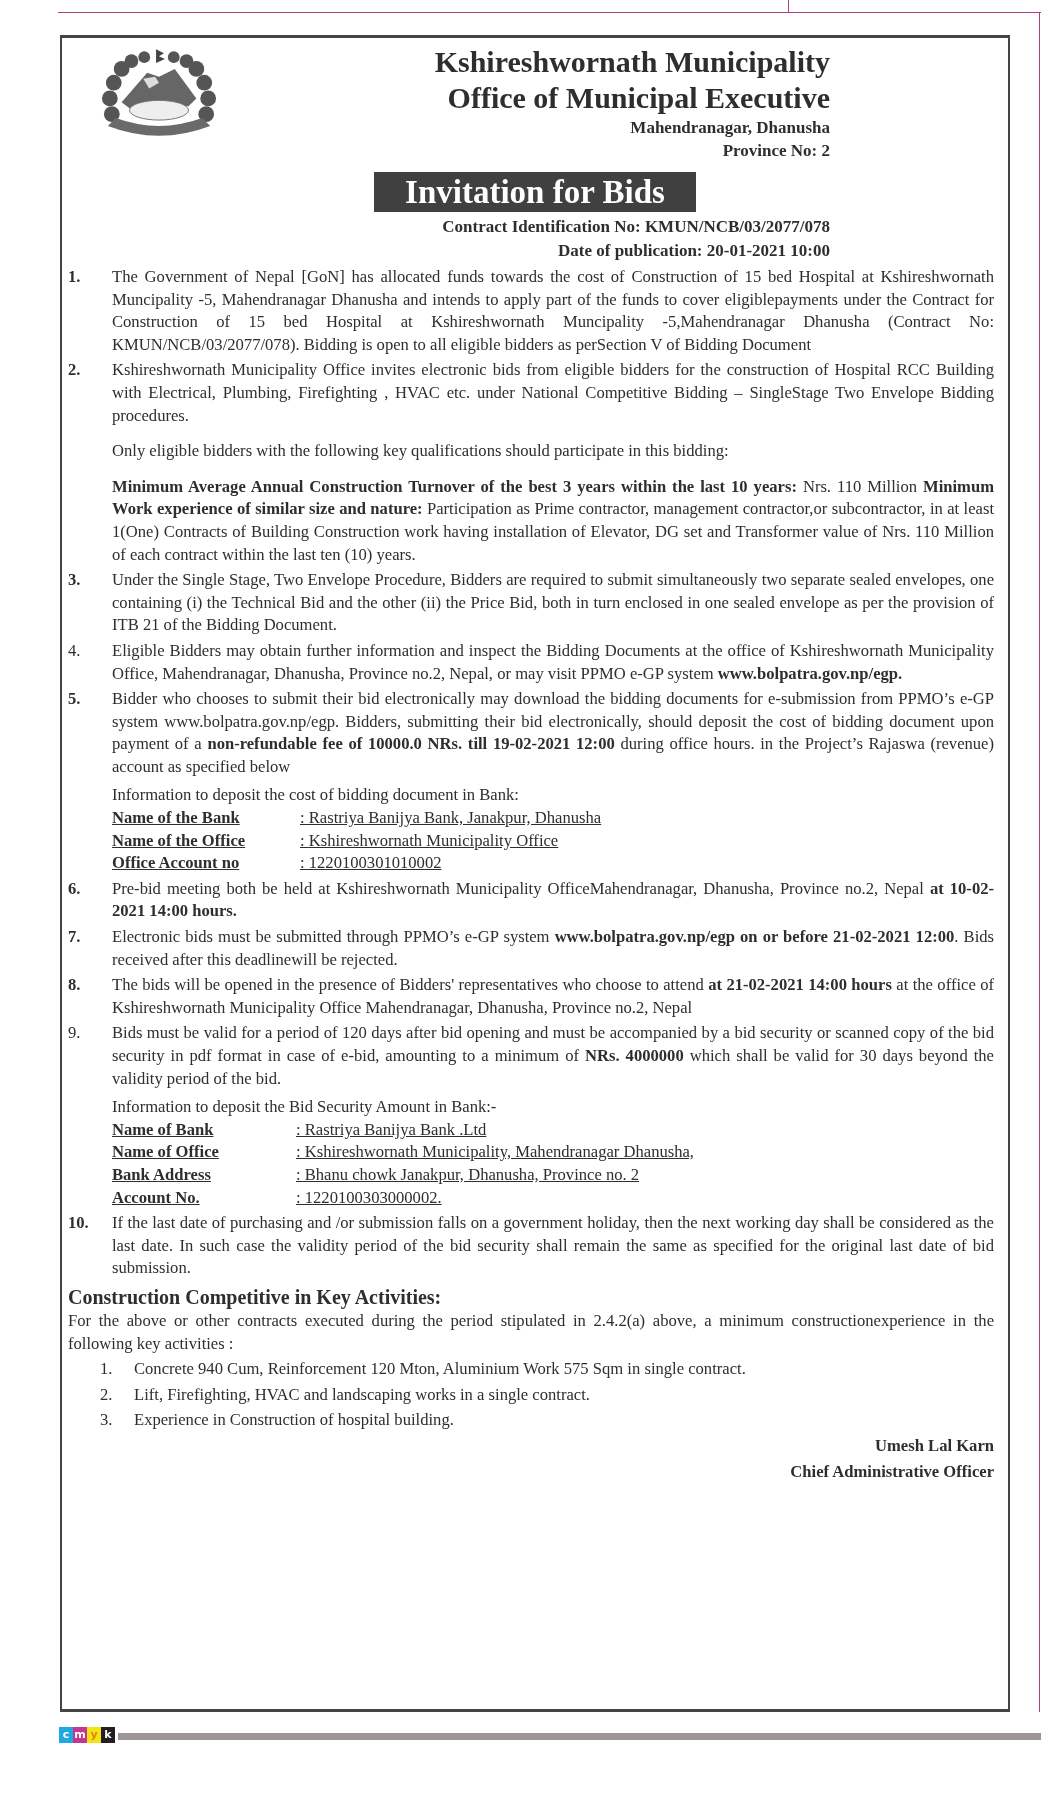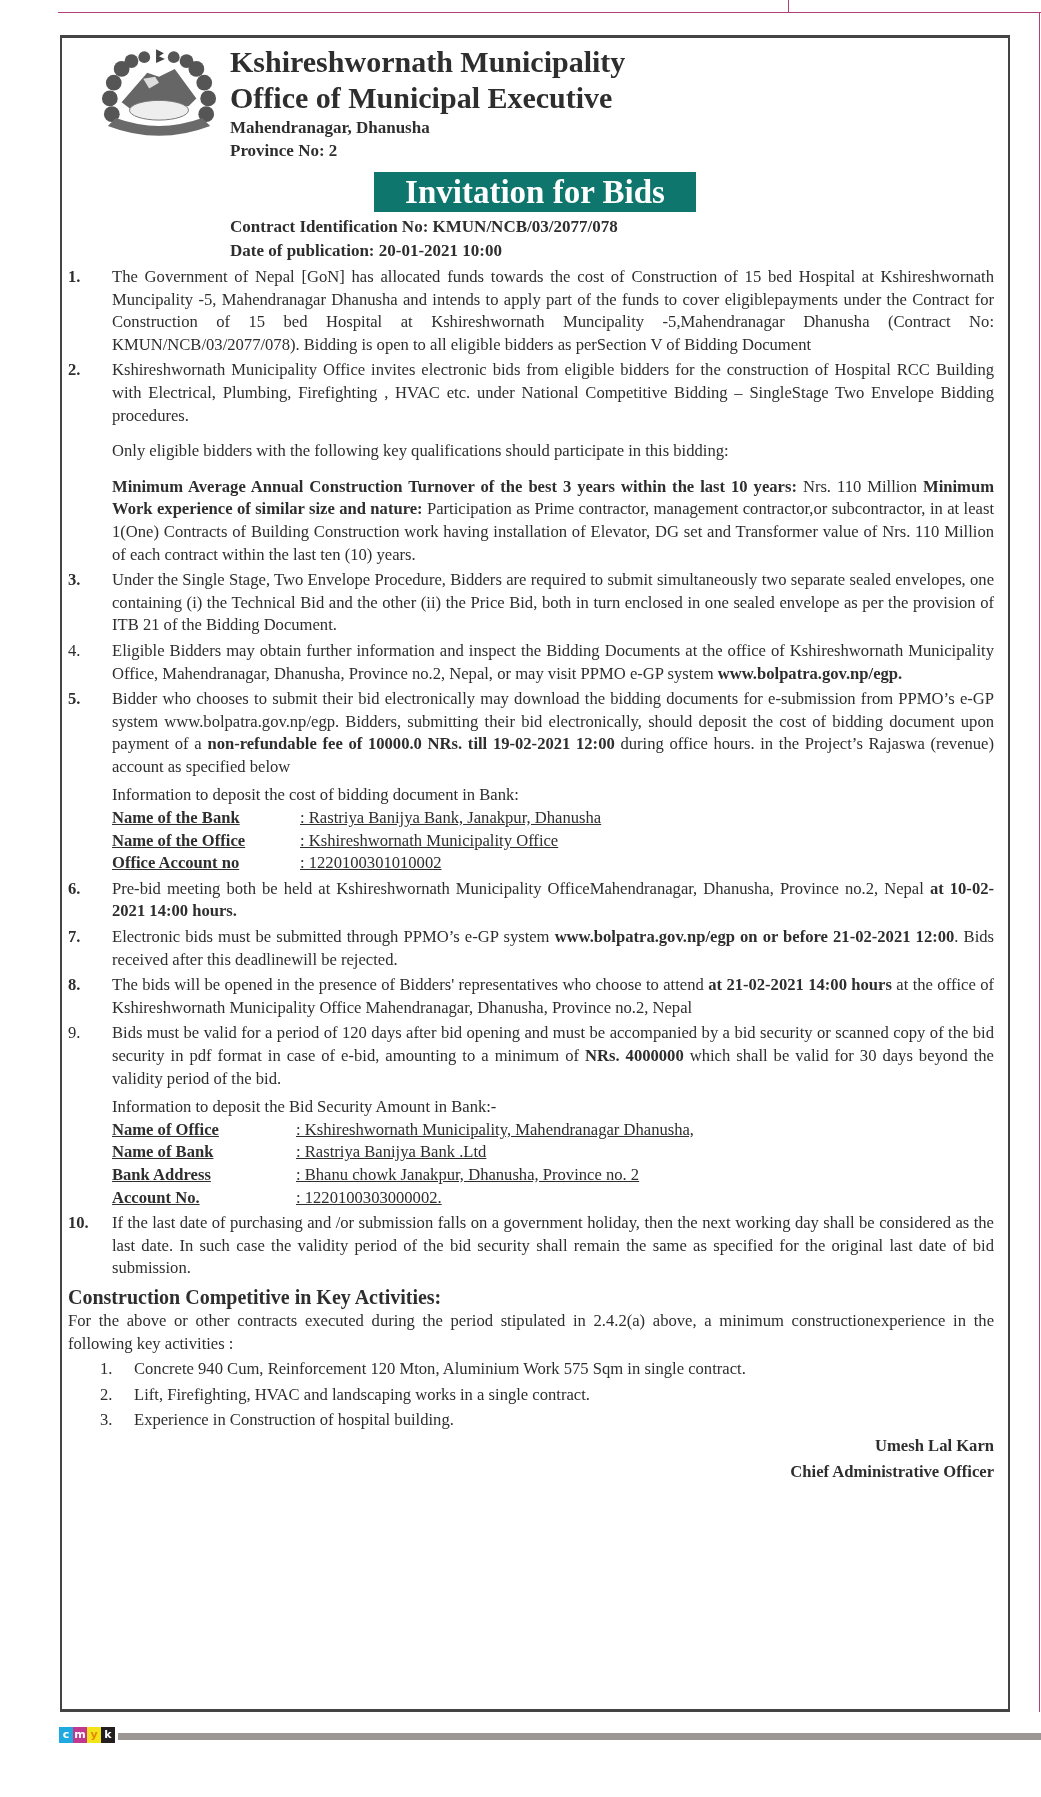--- a/index.html
+++ b/index.html
@@ -4,26 +4,26 @@
 <style>
   html, body { margin:0; padding:0; background:#fff; }
   body { width:1041px; height:1797px; position:relative; overflow:hidden;
          font-family:"Liberation Serif", serif; color:#2e2e2e; }
   .mag-h { position:absolute; left:58px; top:12px; width:983px; height:1px; background:#b0407a; }
   .mag-v1 { position:absolute; left:788px; top:0; width:1px; height:13px; background:#b0407a; }
   .mag-v2 { position:absolute; left:1039px; top:12px; width:1px; height:1700px; background:#b0407a; }
   .box { position:absolute; left:60px; top:35px; width:946px; height:1671px;
          border:2px solid #444; border-top-width:3px; border-bottom-width:3px; }
   .logo { position:absolute; left:100px; top:47px; width:118px; height:95px; }
-  .hdr { position:absolute; left:230px; width:600px; text-align:left; font-weight:bold; }
+  .hdr { position:absolute; left:230px; width:600px; text-align:right; font-weight:bold; }
   .h1 { top:44px; font-size:30px; line-height:36px; }
   .h2 { top:80px; font-size:30px; line-height:36px; }
   .h3 { top:118px; font-size:17px; line-height:20px; }
   .h4 { top:141px; font-size:17px; line-height:20px; }
-  .ifb { position:absolute; left:374px; top:172px; width:322px; height:40px; background:#0f766e;
+  .ifb { position:absolute; left:374px; top:172px; width:322px; height:40px; background:#404040;
          color:#fff; font-weight:bold; font-size:33px; line-height:40px; text-align:center; }
   .h5 { top:217px; font-size:17px; line-height:20px; }
   .h6 { top:241px; font-size:17px; line-height:20px; }
   .body { position:absolute; left:68px; top:266px; width:926px; font-size:16.6px; line-height:22.6px; }
   .item { position:relative; padding-left:44px; text-align:justify; margin-bottom:3px; }
   .num { position:absolute; left:0; top:0; width:38px; font-weight:bold; }
   .num.plain { font-weight:normal; }
   p { margin:0; }
   .sub { margin-top:13px; }
   .b { font-weight:bold; }
@@ -134,26 +134,26 @@
   <div class="item">
     <span class="num">8.</span>
     <p><span>The bids will be opened in the presence of Bidders' representatives who choose to attend </span><span class="b">at 21-02-2021 14:00 hours</span><span> at the office of Kshireshwornath Municipality Office Mahendranagar, Dhanusha, Province no.2, Nepal</span></p>
   </div>
 
   <div class="item">
     <span class="num plain">9.</span>
     <p><span>Bids must be valid for a period of 120 days after bid opening and must be accompanied by a bid security or scanned copy of the bid security in pdf format in case of e-bid, amounting to a minimum of </span><span class="b">NRs. 4000000</span><span> which shall be valid for 30 days beyond the validity period of the bid.</span></p>
     <p class="info-title">Information to deposit the Bid Security Amount in Bank:-</p>
     <div class="kv kv2">
+        <span class="k">Name of Bank</span>
+        <span>: Rastriya Banijya Bank .Ltd</span>
+      </div>
+    <div class="kv kv2">
         <span class="k">Name of Office</span>
         <span>: Kshireshwornath Municipality, Mahendranagar Dhanusha,</span>
-      </div>
-    <div class="kv kv2">
-        <span class="k">Name of Bank</span>
-        <span>: Rastriya Banijya Bank .Ltd</span>
       </div>
     <div class="kv kv2">
         <span class="k">Bank Address</span>
         <span>: Bhanu chowk Janakpur, Dhanusha, Province no. 2</span>
       </div>
     <div class="kv kv2">
         <span class="k">Account No.</span>
         <span>: 1220100303000002.</span>
       </div>
   </div>

